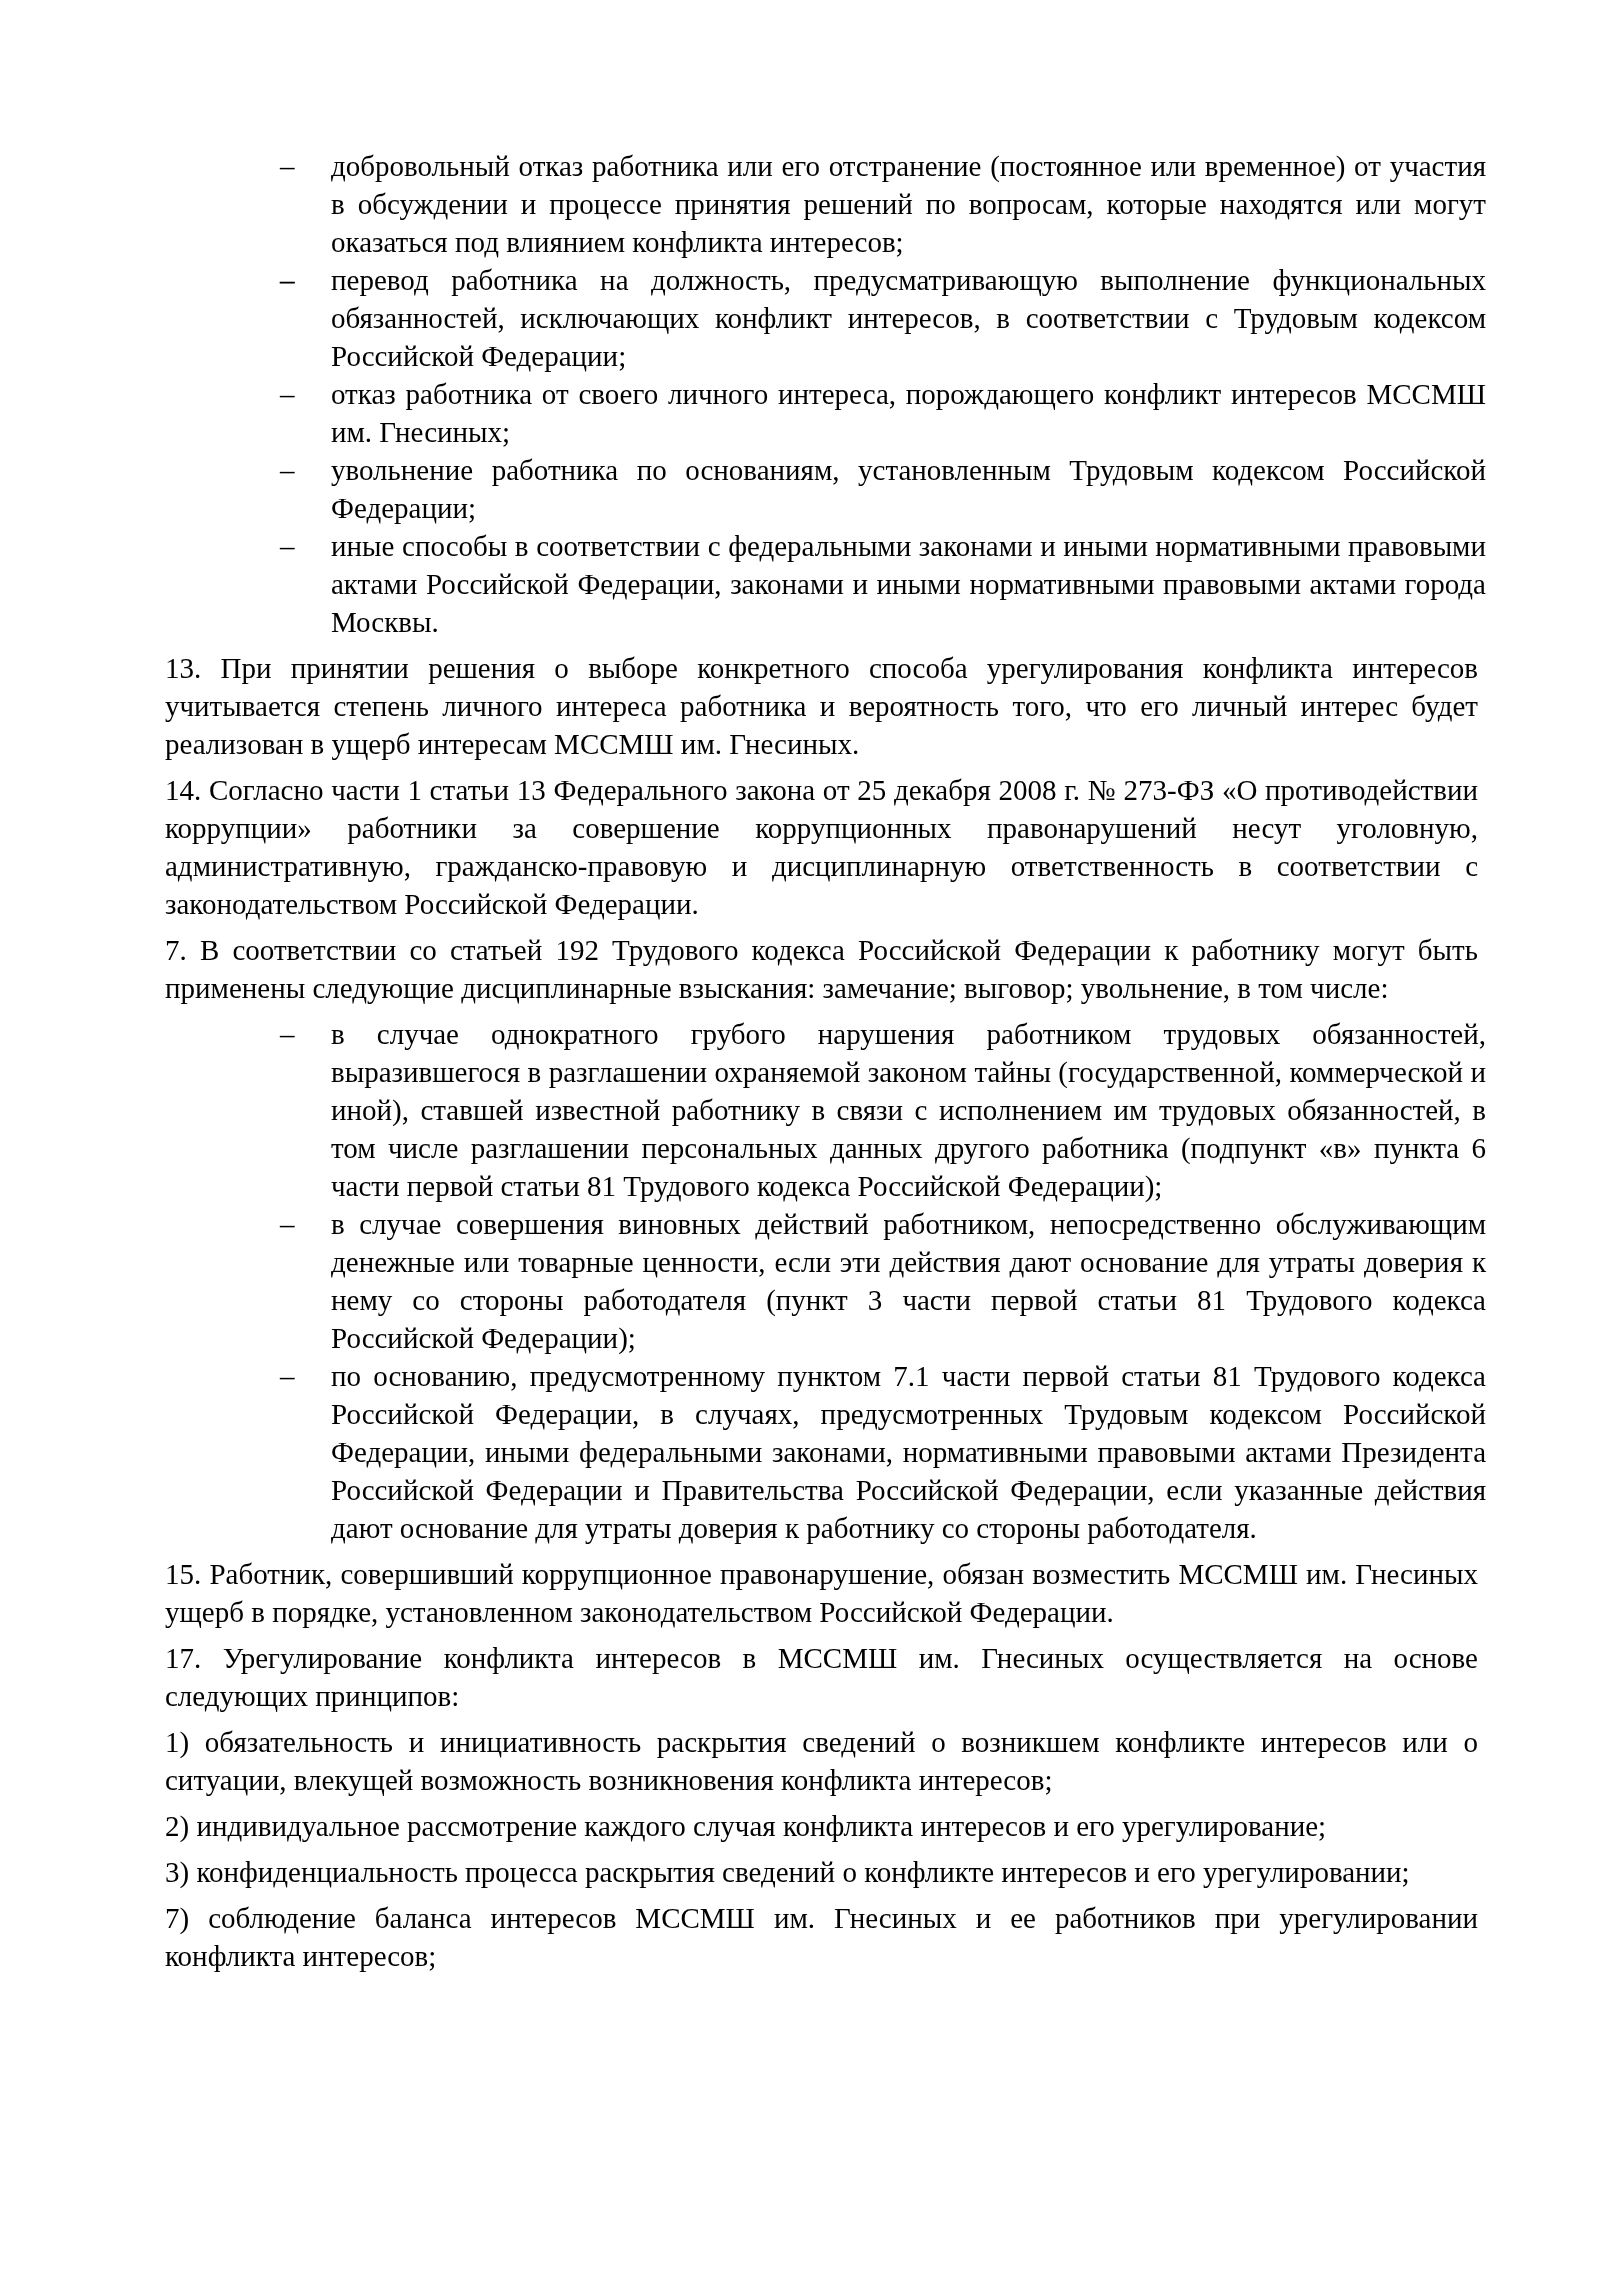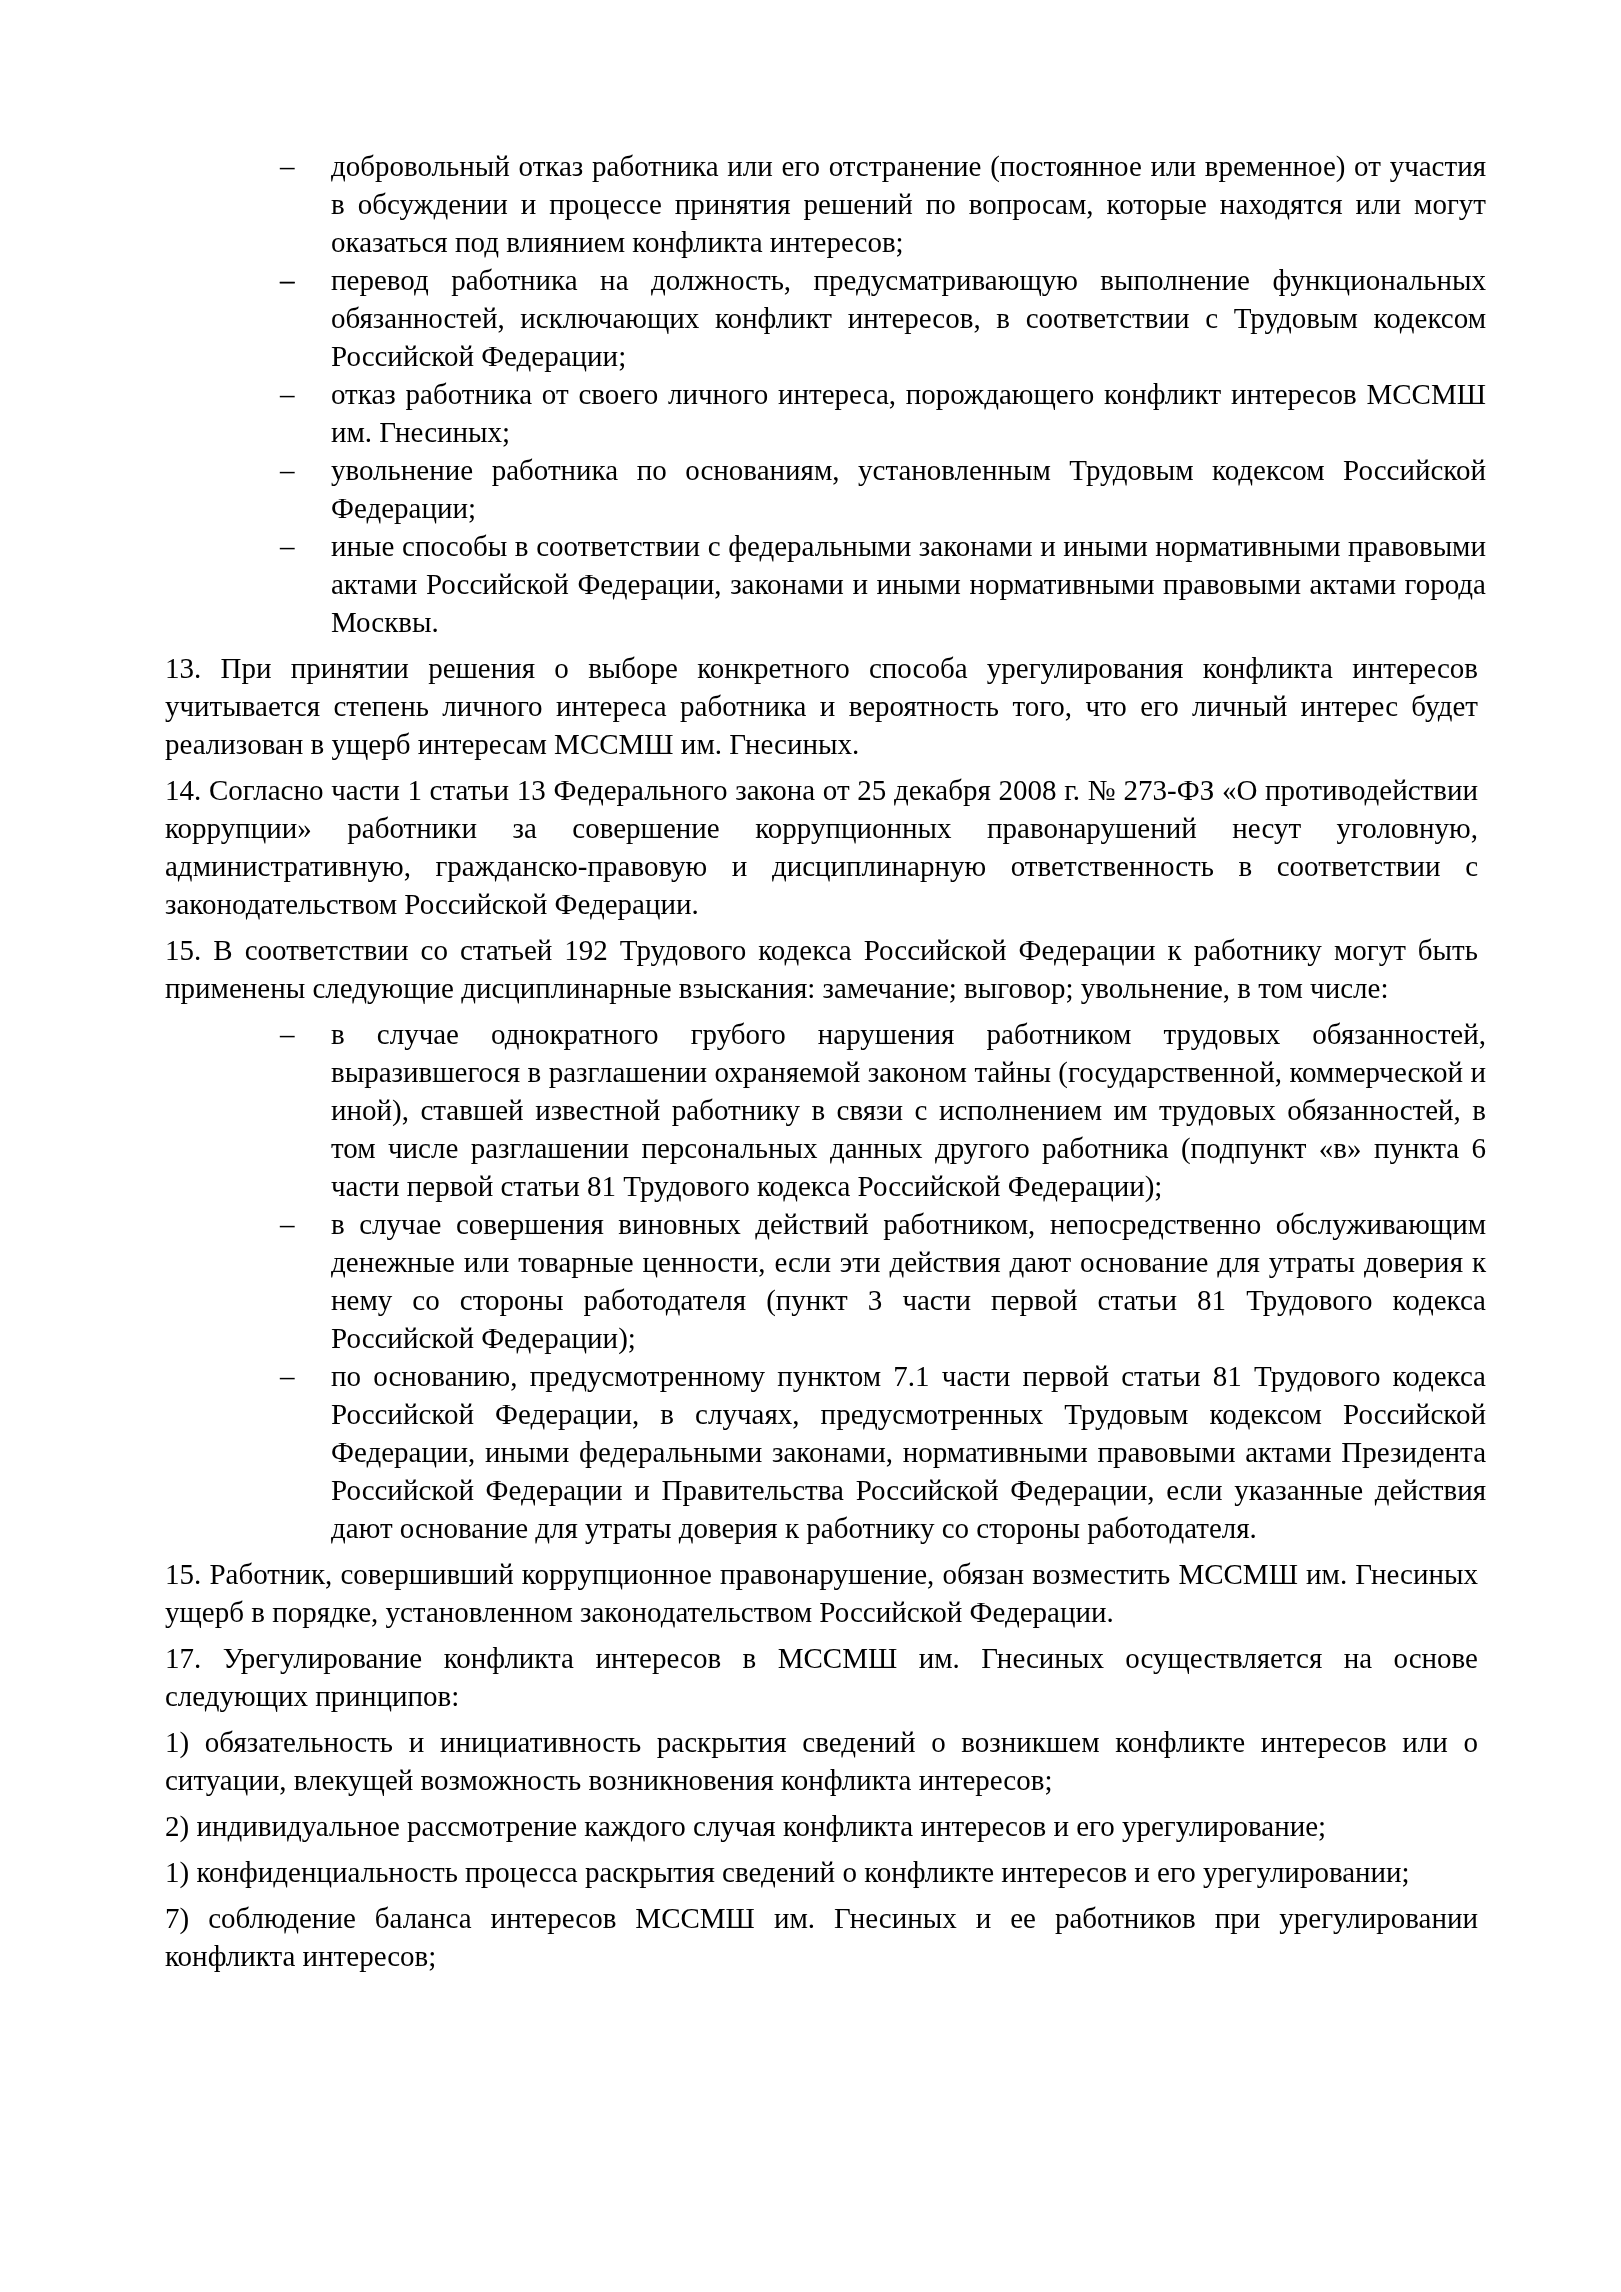--- a/index.html
+++ b/index.html
@@ -67,38 +67,38 @@
       <span class="marker">–</span>
       <span>увольнение работника по основаниям, установленным Трудовым кодексом Российской Федерации;</span>
     </div>
     <div class="bullet">
       <span class="marker">–</span>
       <span>иные способы в соответствии с федеральными законами и иными нормативными правовыми актами Российской Федерации, законами и иными нормативными правовыми актами города Москвы.</span>
     </div>
 
     <p class="para">13. При принятии решения о выборе конкретного способа урегулирования конфликта интересов учитывается степень личного интереса работника и вероятность того, что его личный интерес будет реализован в ущерб интересам МССМШ им. Гнесиных.</p>
     <p class="para">14. Согласно части 1 статьи 13 Федерального закона от 25 декабря 2008 г. № 273-ФЗ «О противодействии коррупции» работники за совершение коррупционных правонарушений несут уголовную, административную, гражданско-правовую и дисциплинарную ответственность в соответствии с законодательством Российской Федерации.</p>
-    <p class="para">15. В соответствии со статьей 192 Трудового кодекса Российской Федерации к работнику могут быть применены следующие дисциплинарные взыскания: замечание; выговор; увольнение, в том числе:</p>
+    <p class="para">7. В соответствии со статьей 192 Трудового кодекса Российской Федерации к работнику могут быть применены следующие дисциплинарные взыскания: замечание; выговор; увольнение, в том числе:</p>
 
     <div class="bullet">
       <span class="marker">–</span>
       <span>в случае однократного грубого нарушения работником трудовых обязанностей, выразившегося в разглашении охраняемой законом тайны (государственной, коммерческой и иной), ставшей известной работнику в связи с исполнением им трудовых обязанностей, в том числе разглашении персональных данных другого работника (подпункт «в» пункта 6 части первой статьи 81 Трудового кодекса Российской Федерации);</span>
     </div>
     <div class="bullet">
       <span class="marker">–</span>
       <span>в случае совершения виновных действий работником, непосредственно обслуживающим денежные или товарные ценности, если эти действия дают основание для утраты доверия к нему со стороны работодателя (пункт 3 части первой статьи 81 Трудового кодекса Российской Федерации);</span>
     </div>
     <div class="bullet">
       <span class="marker">–</span>
       <span>по основанию, предусмотренному пунктом 7.1 части первой статьи 81 Трудового кодекса Российской Федерации, в случаях, предусмотренных Трудовым кодексом Российской Федерации, иными федеральными законами, нормативными правовыми актами Президента Российской Федерации и Правительства Российской Федерации, если указанные действия дают основание для утраты доверия к работнику со стороны работодателя.</span>
     </div>
 
     <p class="para">15. Работник, совершивший коррупционное правонарушение, обязан возместить МССМШ им. Гнесиных ущерб в порядке, установленном законодательством Российской Федерации.</p>
     <p class="para">17. Урегулирование конфликта интересов в МССМШ им. Гнесиных осуществляется на основе следующих принципов:</p>
 
     <p class="para">1) обязательность и инициативность раскрытия сведений о возникшем конфликте интересов или о ситуации, влекущей возможность возникновения конфликта интересов;</p>
     <p class="para">2) индивидуальное рассмотрение каждого случая конфликта интересов и его урегулирование;</p>
-    <p class="para">1) конфиденциальность процесса раскрытия сведений о конфликте интересов и его урегулировании;</p>
+    <p class="para">3) конфиденциальность процесса раскрытия сведений о конфликте интересов и его урегулировании;</p>
     <p class="para">7) соблюдение баланса интересов МССМШ им. Гнесиных и ее работников при урегулировании конфликта интересов;</p>
 
   </div>
 </div>
 
 
 </body></html>

